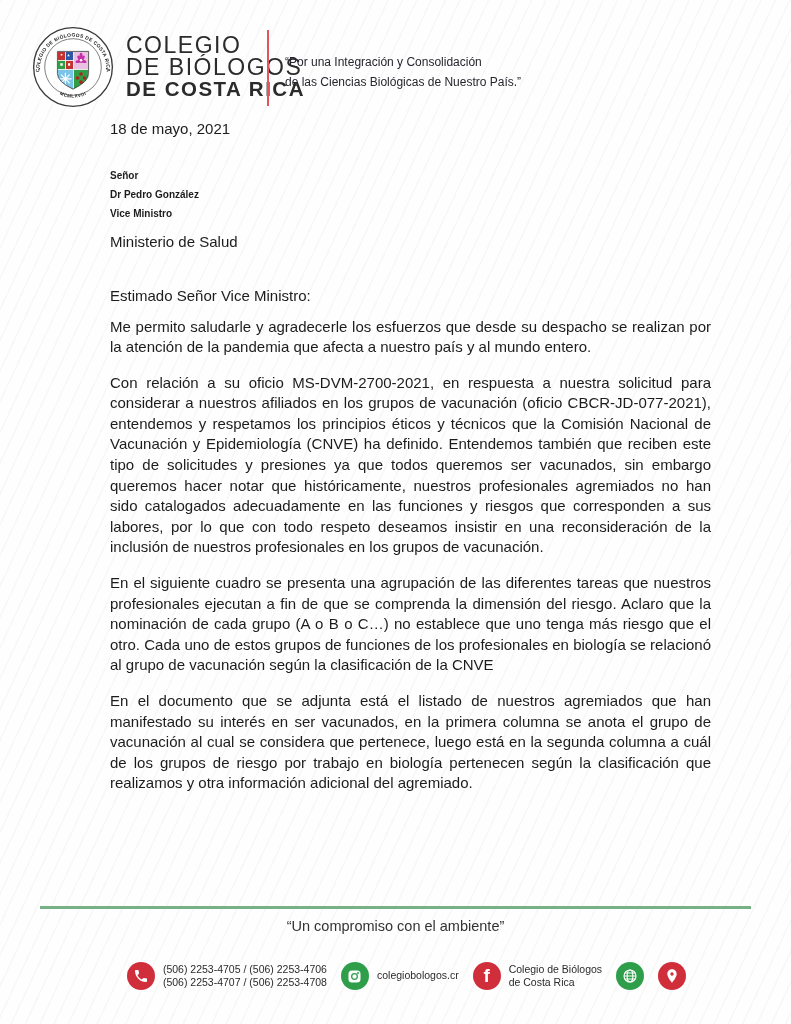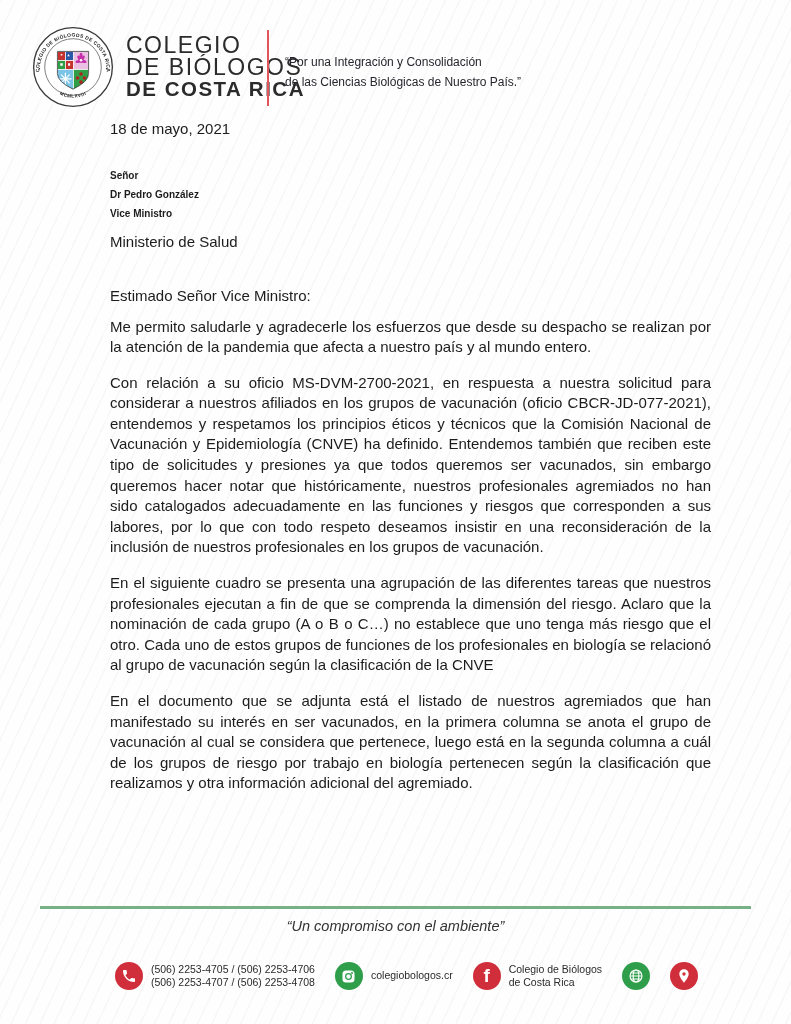--- a/index.html
+++ b/index.html
@@ -28,23 +28,23 @@
   
   .letter{position:absolute;left:110px;top:120px;width:601px;color:#1c1c1c;}
   .date-line{font-size:15px;line-height:18.5px;}
   .recipient{margin-top:27px;font-weight:700;font-size:10px;line-height:19px;}
   .institution{margin-top:9px;font-weight:400;font-size:15px;line-height:19px;}
   .greeting{margin:36px 0 0 0;font-size:15px;}
   .letter p.body-par{margin:15px 0 0 0;font-size:15px;line-height:20.6px;text-align:justify;}
   .letter p.first{margin-top:13px;}
   
   .green-line{position:absolute;left:40px;right:40px;top:906px;height:3px;background:#76b286;}
-  .motto{position:absolute;left:0;right:0;top:918px;text-align:center;font-style:italic;font-size:14.5px;color:#333;}
+  .motto{position:absolute;left:0;right:0;top:918px;text-align:center;font-size:14.5px;color:#333;}
   .contact-line{position:absolute;left:0;right:0;top:941px;text-align:center;font-size:11px;color:#3c3c3c;}
-  .social-row{position:absolute;left:0;right:0;top:962px;display:flex;justify-content:center;align-items:center;gap:20px;margin-left:22px;}
+  .social-row{position:absolute;left:0;right:0;top:962px;display:flex;justify-content:center;align-items:center;gap:14px;margin-left:22px;}
   .social-item{display:flex;align-items:center;gap:8px;}
   .circ{width:28px;height:28px;border-radius:50%;display:flex;align-items:center;justify-content:center;flex:0 0 28px;}
   .circ.red{background:#d12e3c;}
   .circ.green{background:#2f9e4a;}
   .circ svg{display:block;}
   .soc-label{font-size:10.5px;line-height:13.5px;color:#2b2b2b;white-space:nowrap;}
   .fb-f{color:#fff;font-weight:700;font-size:19px;line-height:1;transform:translateY(-1px);}
 </style>
 </head>
 <body>

